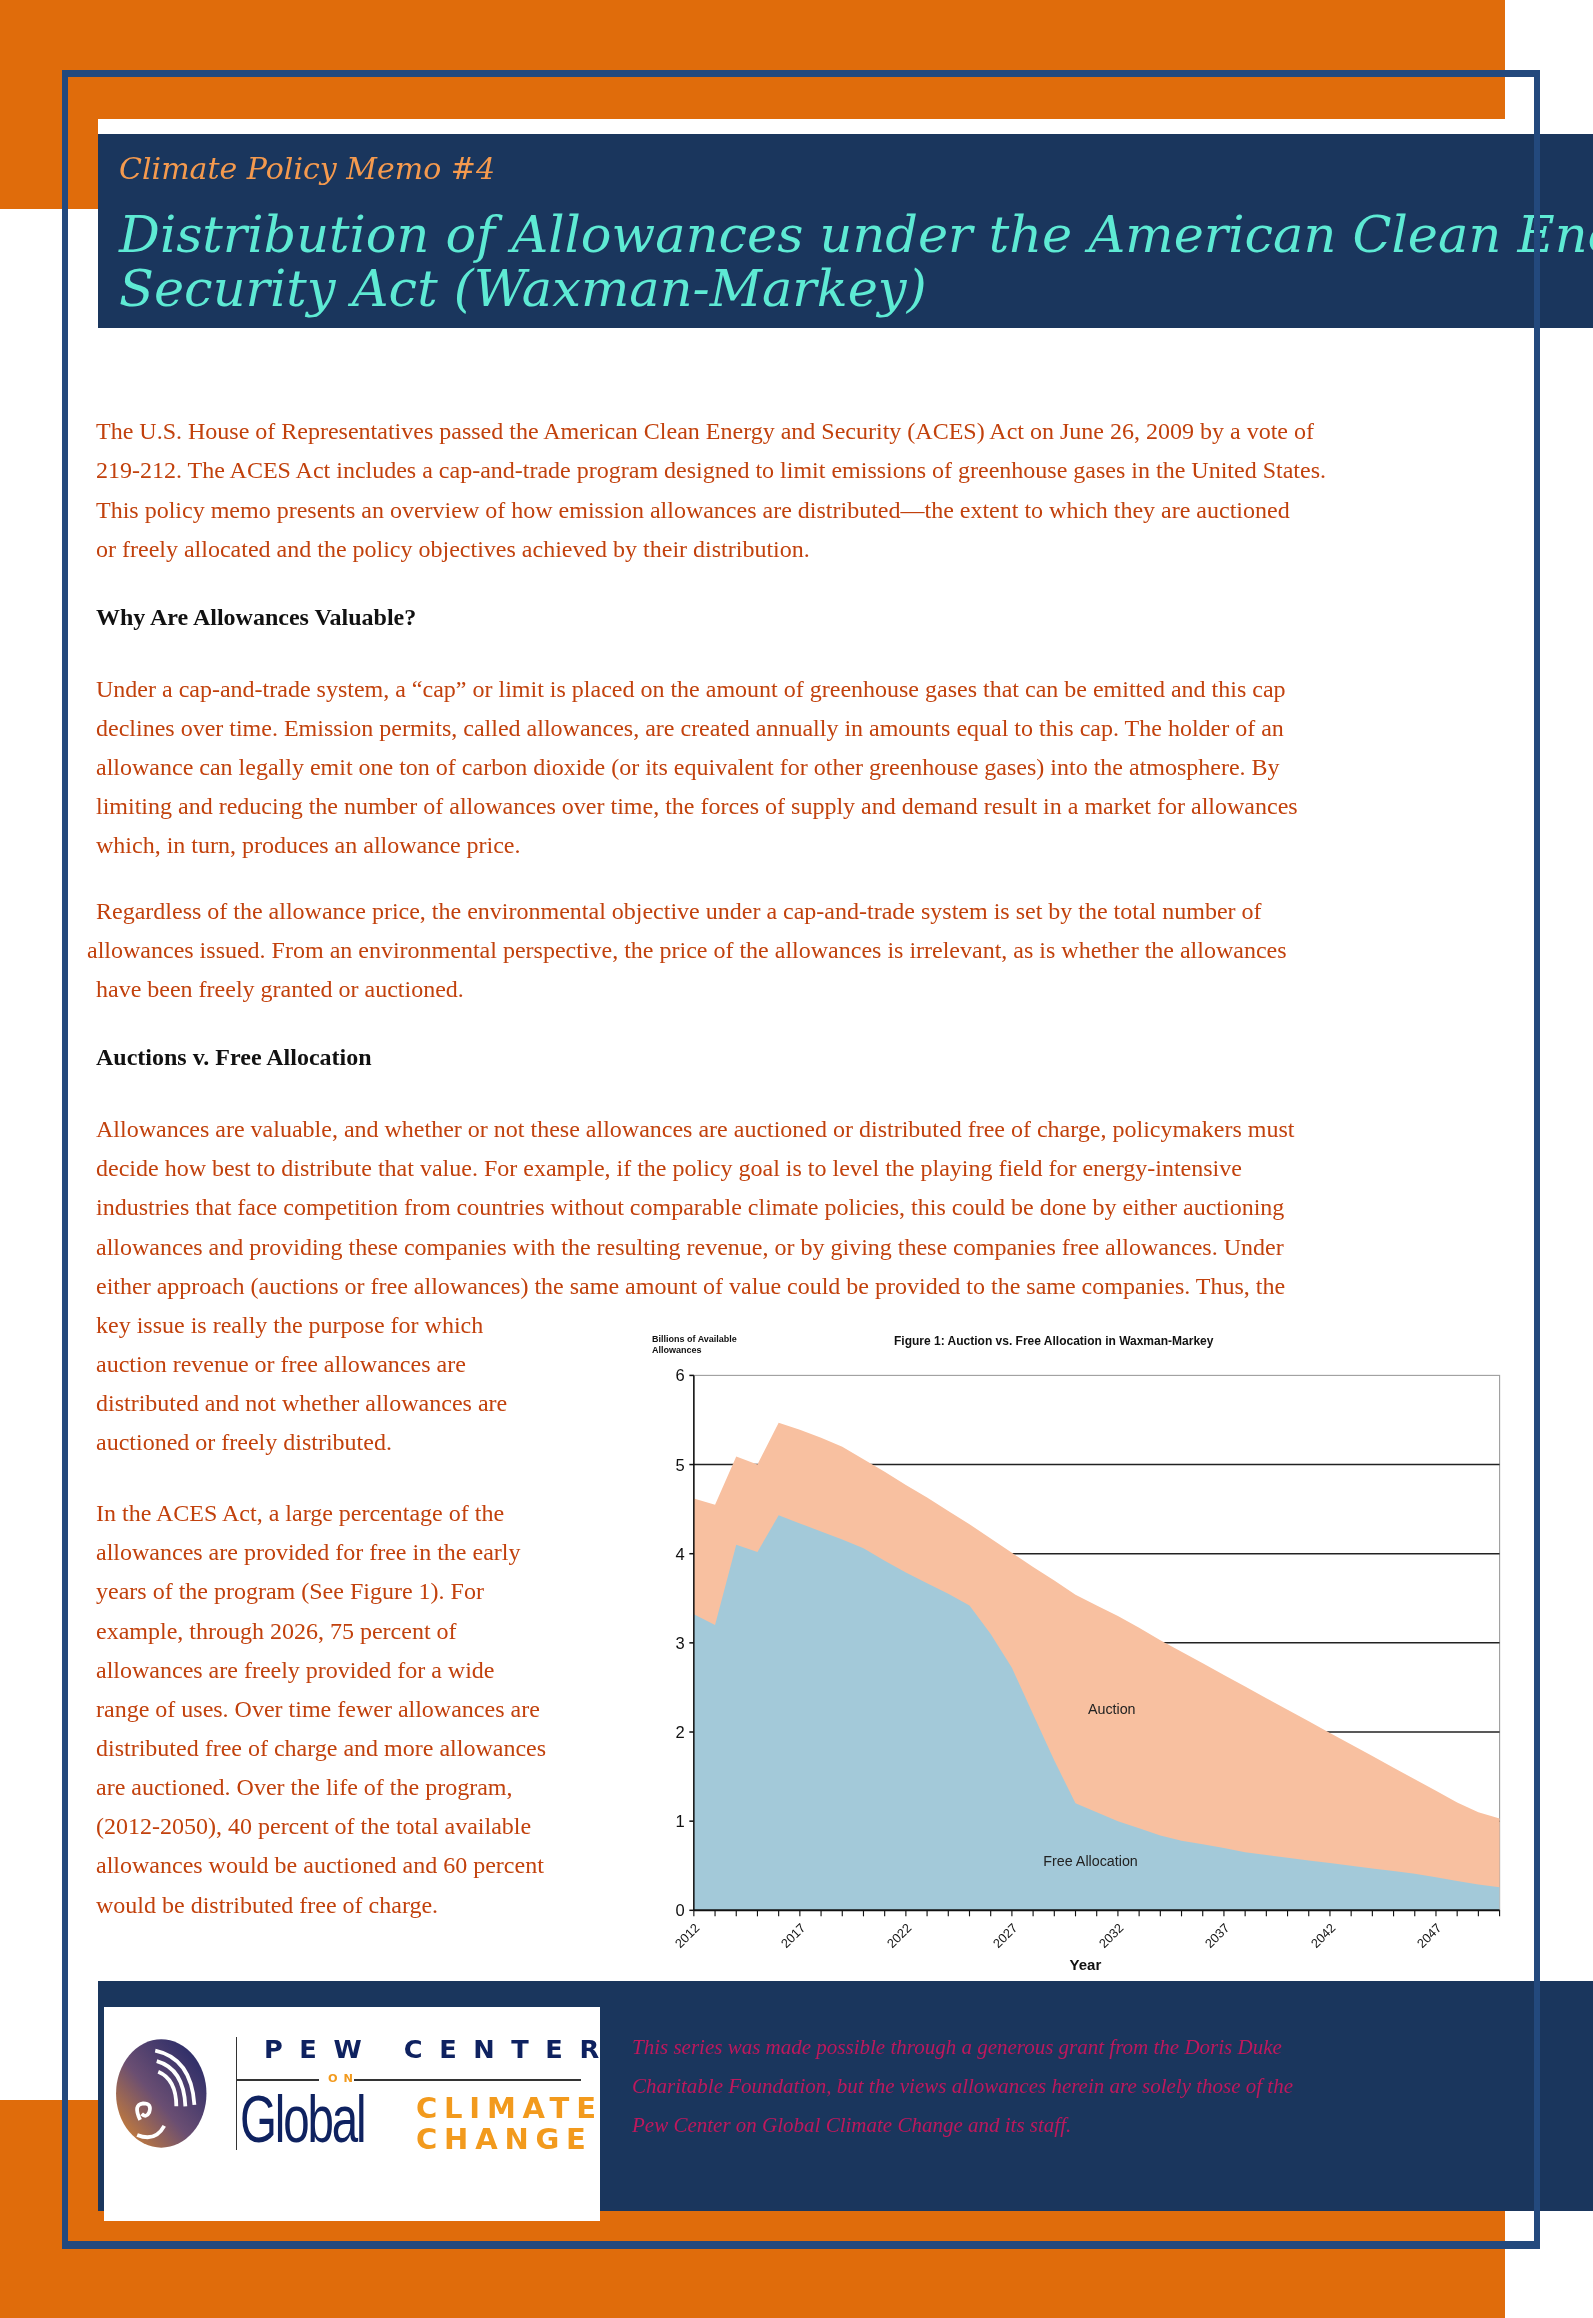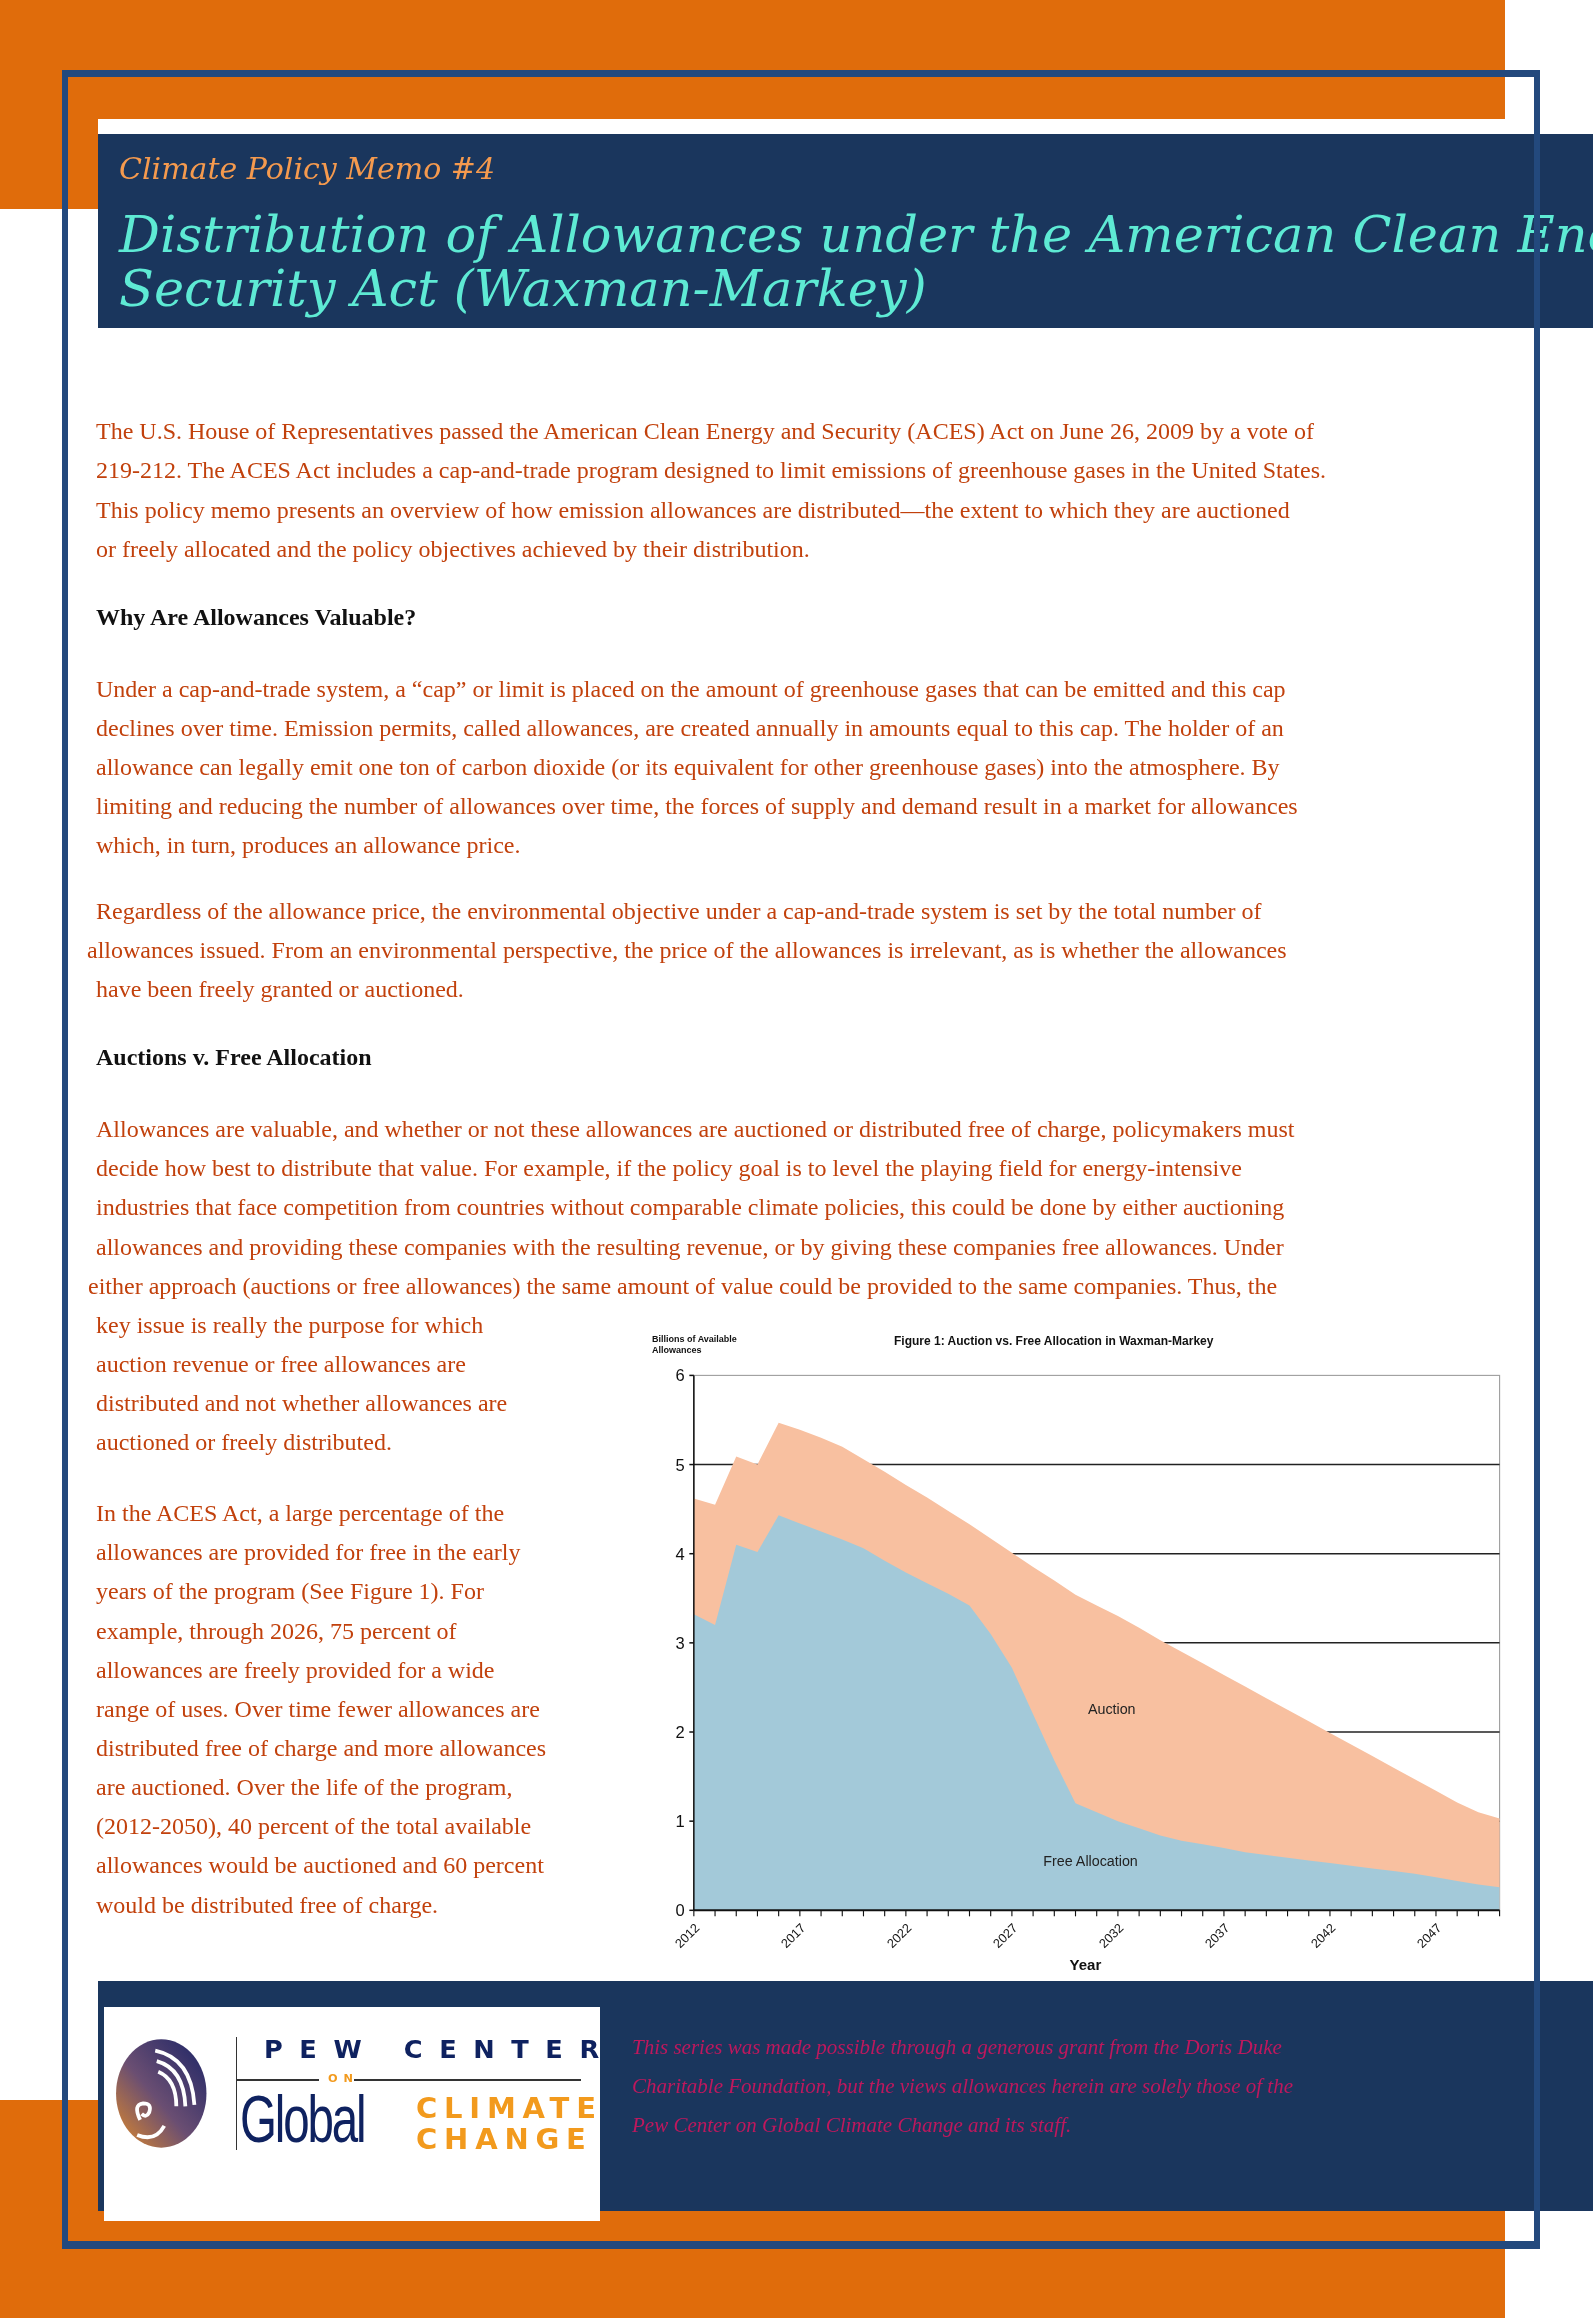--- a/index.html
+++ b/index.html
@@ -56,21 +56,21 @@
 
 <div class="abs line" style="left:96px;top:896px;">Regardless of the allowance price, the environmental objective under a cap-and-trade system is set by the total number of</div>
 <div class="abs line" style="left:87px;top:935px;">allowances issued.  From an environmental perspective, the price of the allowances is irrelevant, as is whether the allowances</div>
 <div class="abs line" style="left:96px;top:974px;">have been freely granted or auctioned.</div>
 
 <div class="abs heading" style="left:96px;top:1044px;">Auctions v. Free Allocation</div>
 <div class="abs line" style="left:96px;top:1114px;">Allowances are valuable, and whether or not these allowances are auctioned or distributed free of charge, policymakers must</div>
 <div class="abs line" style="left:96px;top:1153px;">decide how best to distribute that value.  For example, if the policy goal is to level the playing field for energy-intensive</div>
 <div class="abs line" style="left:96px;top:1192px;">industries that face competition from countries without comparable climate policies, this could be done by either auctioning</div>
 <div class="abs line" style="left:96px;top:1232px;">allowances and providing these companies with the resulting revenue, or by giving these companies free allowances.  Under</div>
-<div class="abs line" style="left:88px;top:1271px;">either approach (auctions or free allowances) the same amount of value could be provided to the same companies.  Thus, the</div>
+<div class="abs line" style="left:96px;top:1271px;">either approach (auctions or free allowances) the same amount of value could be provided to the same companies.  Thus, the</div>
 <div class="abs line" style="left:96px;top:1310px;">key issue is really the purpose for which</div>
 <div class="abs line" style="left:96px;top:1349px;">auction revenue or free allowances are</div>
 <div class="abs line" style="left:96px;top:1388px;">distributed and not whether allowances are</div>
 <div class="abs line" style="left:96px;top:1427px;">auctioned or freely distributed.</div>
 
 <div class="abs line" style="left:96px;top:1498px;">In the ACES Act, a large percentage of the</div>
 <div class="abs line" style="left:96px;top:1537px;">allowances are provided for free in the early</div>
 <div class="abs line" style="left:96px;top:1576px;">years of the program (See Figure 1).  For</div>
 <div class="abs line" style="left:96px;top:1616px;">example, through 2026, 75 percent of</div>
 <div class="abs line" style="left:96px;top:1655px;">allowances are freely provided for a wide</div>

